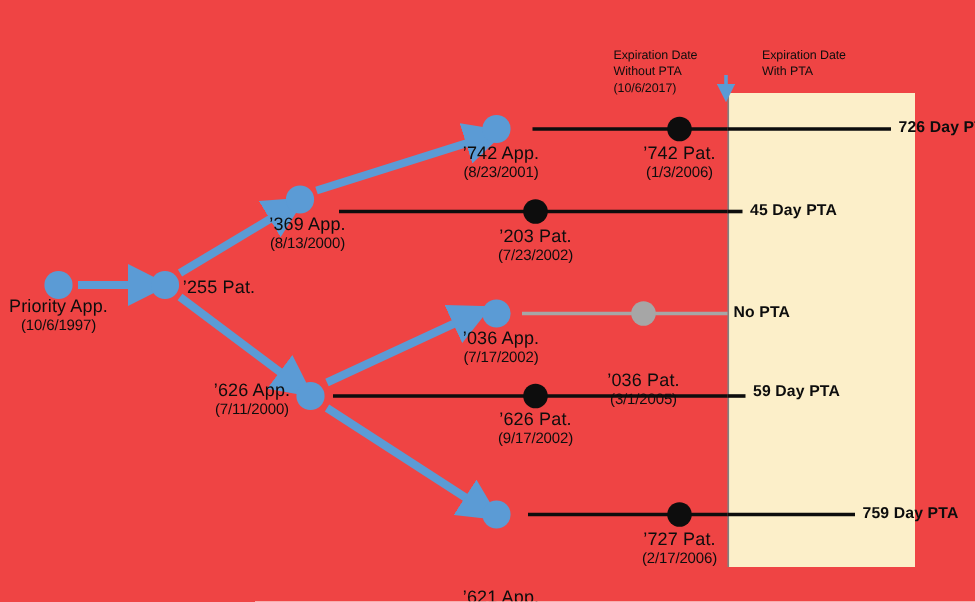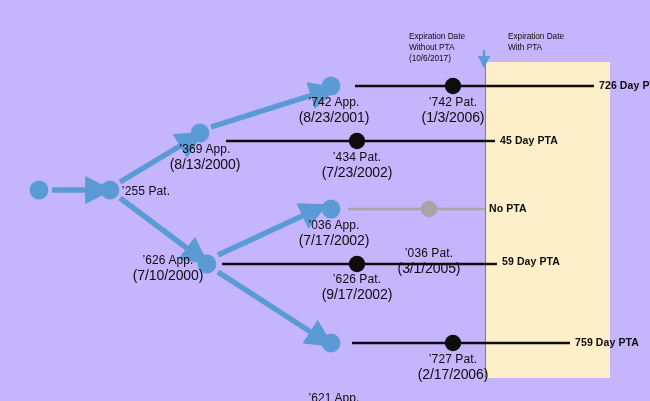--- a/index.html
+++ b/index.html
@@ -8,21 +8,21 @@
     padding: 0;
     background: #ffffff;
   }
   body {
     font-family: "Liberation Sans", sans-serif;
   }
   #stage {
     position: relative;
     width: 650px;
     height: 401px;
-    background: #c4b5fd;
+    background: #ef4444;
     overflow: hidden;
   }
   #diagram-svg {
     position: absolute;
     left: 0;
     top: 0;
     width: 650px;
     height: 401px;
   }
   .lbl {
@@ -34,21 +34,21 @@
   .node-label {
     text-align: center;
     transform: translateX(-50%);
   }
   .node-title {
     font-size: 12px;
     font-weight: 400;
     letter-spacing: 0.1px;
   }
   .node-date {
-    font-size: 14px;
+    font-size: 10px;
     font-weight: 400;
     letter-spacing: -0.1px;
     margin-top: 1px;
   }
   .pta-label {
     font-size: 10.5px;
     font-weight: 700;
     color: #0d0d0d;
     letter-spacing: 0.1px;
   }
@@ -122,20 +122,24 @@
     <div>Expiration Date</div>
     <div>Without PTA</div>
     <div>(10/6/2017)</div>
   </div>
 
   <div class="lbl header-label" style="left:508px; top:31px;">
     <div>Expiration Date</div>
     <div>With PTA</div>
   </div>
 
+  <div class="lbl node-label" style="left:39px; top:198px;">
+    <div class="node-title">Priority App.</div>
+    <div class="node-date">(10/6/1997)</div>
+  </div>
 
   <div class="lbl node-label" style="left:146px; top:185px;">
     <div class="node-title">’255 Pat.</div>
   </div>
 
   <div class="lbl node-label" style="left:205px; top:143px;">
     <div class="node-title">’369 App.</div>
     <div class="node-date">(8/13/2000)</div>
   </div>
 
@@ -143,37 +147,37 @@
     <div class="node-title">’742 App.</div>
     <div class="node-date">(8/23/2001)</div>
   </div>
 
   <div class="lbl node-label" style="left:453px; top:96px;">
     <div class="node-title">’742 Pat.</div>
     <div class="node-date">(1/3/2006)</div>
   </div>
 
   <div class="lbl node-label" style="left:357px; top:151px;">
-    <div class="node-title">’434 Pat.</div>
+    <div class="node-title">’203 Pat.</div>
     <div class="node-date">(7/23/2002)</div>
   </div>
 
   <div class="lbl node-label" style="left:334px; top:219px;">
     <div class="node-title">’036 App.</div>
     <div class="node-date">(7/17/2002)</div>
   </div>
 
   <div class="lbl node-label" style="left:429px; top:219px;margin-top:28px;">
     <div class="node-title">’036 Pat.</div>
     <div class="node-date">(3/1/2005)</div>
   </div>
 
   <div class="lbl node-label" style="left:168px; top:254px;">
     <div class="node-title">’626 App.</div>
-    <div class="node-date">(7/10/2000)</div>
+    <div class="node-date">(7/11/2000)</div>
   </div>
 
   <div class="lbl node-label" style="left:357px; top:273px;">
     <div class="node-title">’626 Pat.</div>
     <div class="node-date">(9/17/2002)</div>
   </div>
 
   <div class="lbl node-label" style="left:334px; top:353px;margin-top:39px;">
     <div class="node-title">’621 App.</div>
     <div class="node-date">(8/21/2001)</div>

